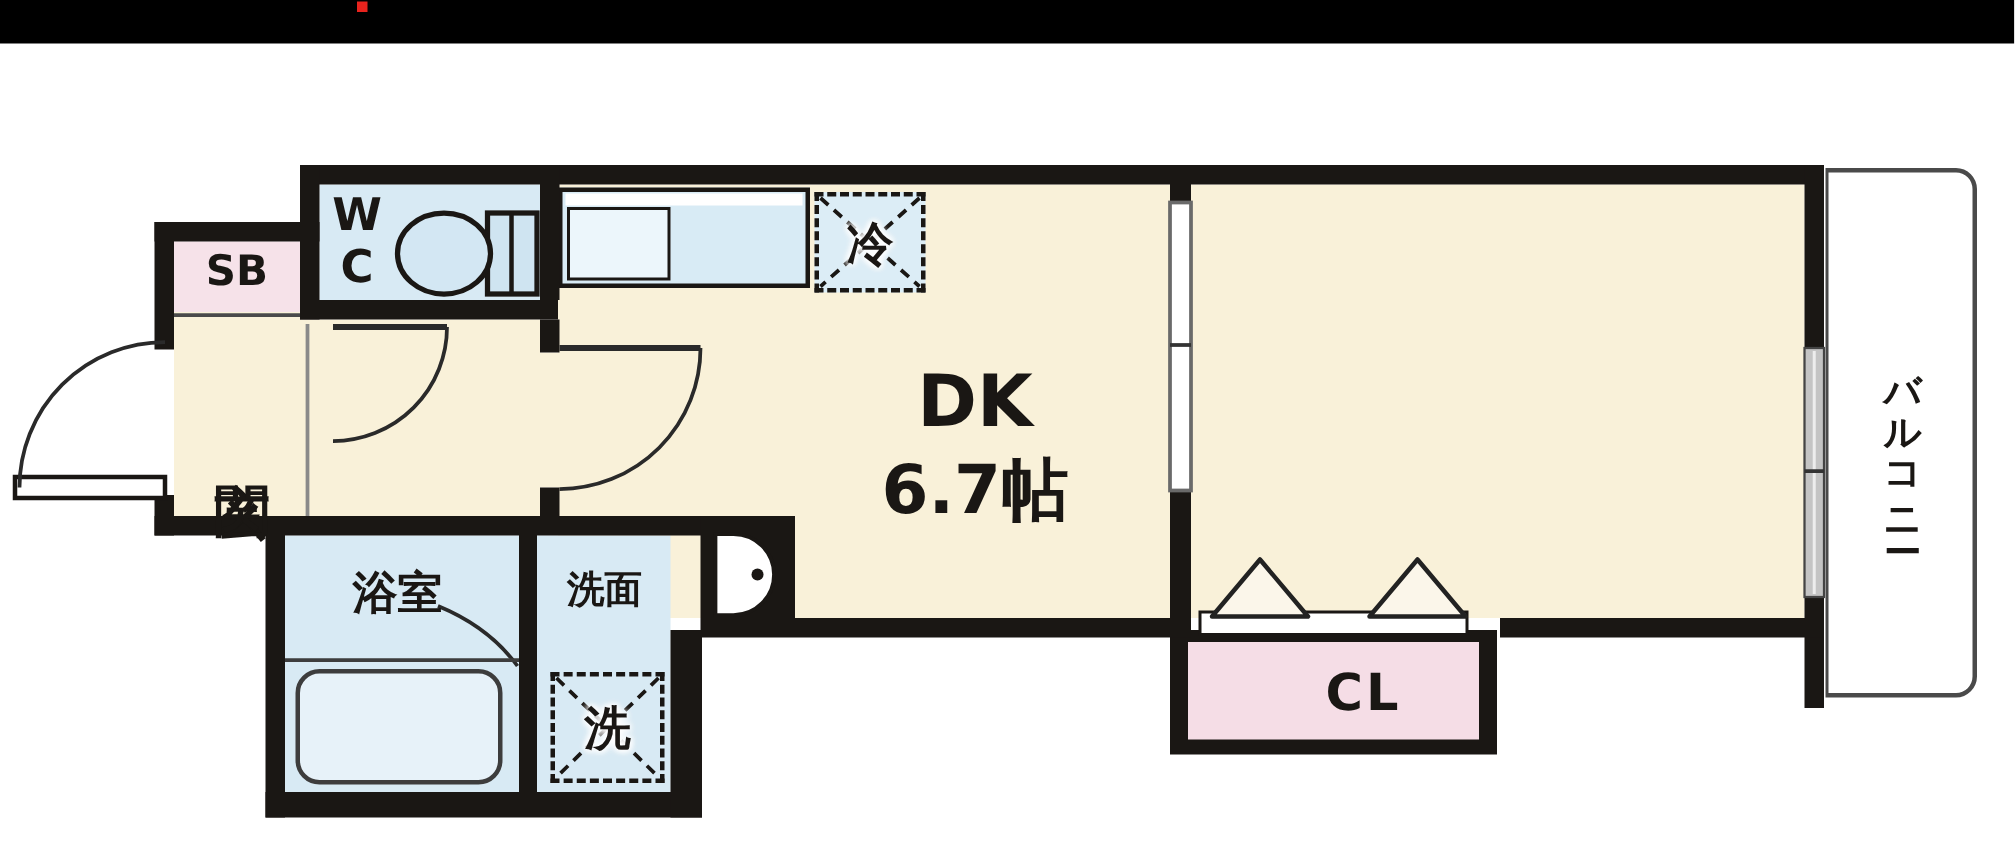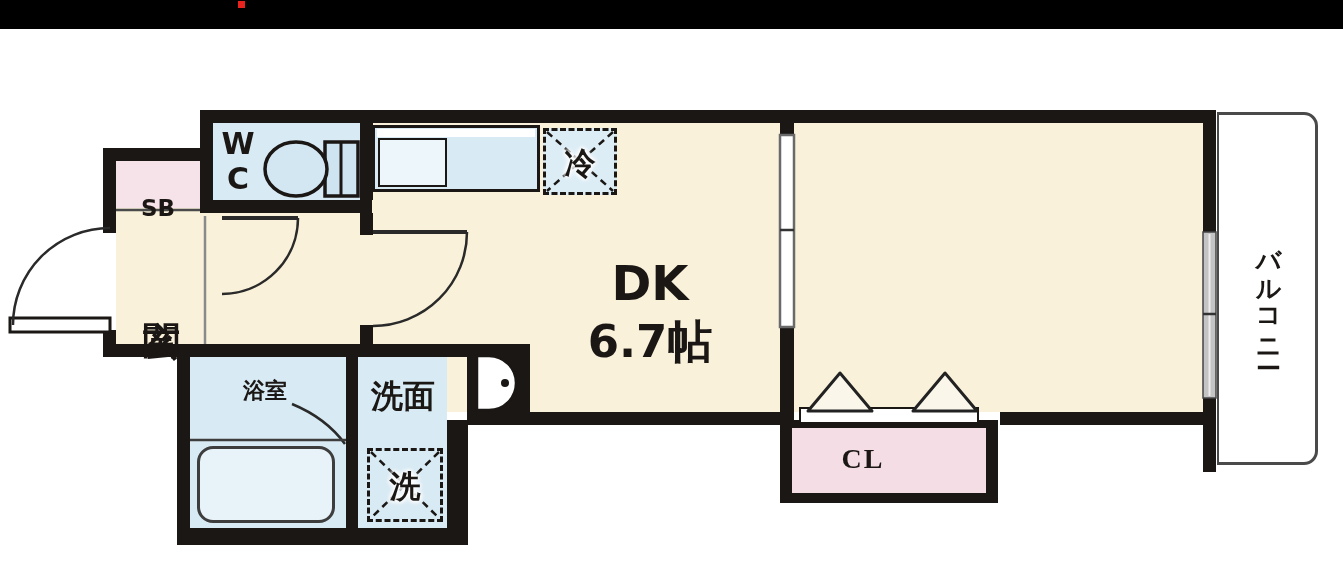--- a/index.html
+++ b/index.html
@@ -123,38 +123,38 @@
       <path d="M 1203 314 H 1216" stroke="#333" stroke-width="2.5"></path>
     </g>
 
     <g>
       <rect x="800" y="408" width="178" height="15" fill="#ffffff" stroke="#1a1714" stroke-width="2"></rect>
       <polygon points="808,411 840,373 872,411" fill="#fbf6ea" stroke="#222" stroke-width="3" stroke-linejoin="round"></polygon>
       <polygon points="913,411 945,373 977,411" fill="#fbf6ea" stroke="#222" stroke-width="3" stroke-linejoin="round"></polygon>
     </g>
   </svg>
 
-  <div class="lbl" style="left:116px;top:166px;width:84px;font-size:23px;margin-top:30px;">SB</div>
+  <div class="lbl" style="left:116px;top:166px;width:84px;font-size:28px;">SB</div>
 
   <div class="lbl" style="left:214px;top:126px;width:48px;font-size:30px;line-height:35px;">
     <div>W</div>
     <div>C</div>
   </div>
 
   <div class="lbl vtext" style="left:139px;top:241px;height:105px;width:42px;font-size:37px;letter-spacing:3px;">玄関</div>
 
-  <div class="lbl" style="left:545px;top:255px;width:210px;">
+  <div class="lbl" style="left:545px;top:240px;width:210px;">
     <div style="font-size:48px;line-height:56px;">DK</div>
     <div style="font-size:45px;line-height:62px;">6.7帖</div>
   </div>
 
   <div class="lbl" style="left:849px;top:206px;width:300px;">
   </div>
 
   <div class="lbl vtext" style="left:1248px;top:211px;height:165px;width:34px;font-size:25px;letter-spacing:2px;">バルコニー</div>
 
-  <div class="lbl" style="left:200px;top:379px;width:130px;font-size:22px;">浴室</div>
-  <div class="lbl" style="left:358px;top:379px;width:90px;font-size:32px;">洗面</div>
+  <div class="lbl" style="left:200px;top:379px;width:130px;font-size:30px;">浴室</div>
+  <div class="lbl" style="left:358px;top:379px;width:90px;font-size:25px;">洗面</div>
   <div class="lbl halo" style="left:367px;top:469px;width:76px;font-size:31px;">洗</div>
   <div class="lbl halo" style="left:543px;top:146px;width:74px;font-size:31px;">冷</div>
-  <div class="lbl" style="left:772px;top:444px;width:182px;font-size:28px;letter-spacing:2px;font-family:Liberation Serif, serif;">CL</div>
+  <div class="lbl" style="left:818px;top:444px;width:182px;font-size:34px;letter-spacing:2px;">CL</div>
 
 </div>
 
 </body></html>

